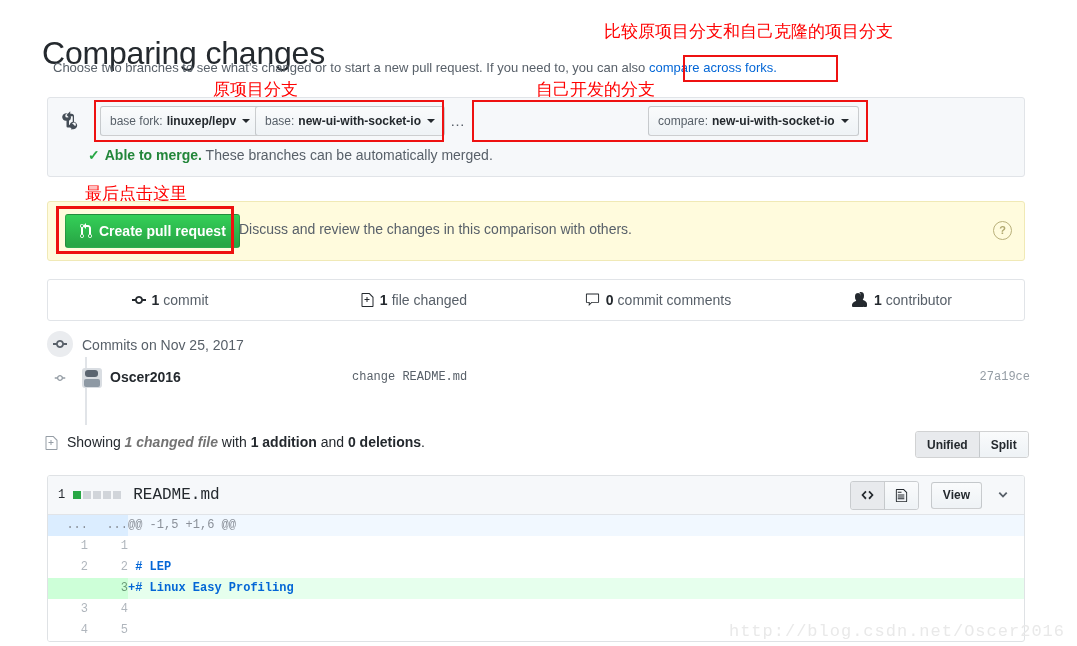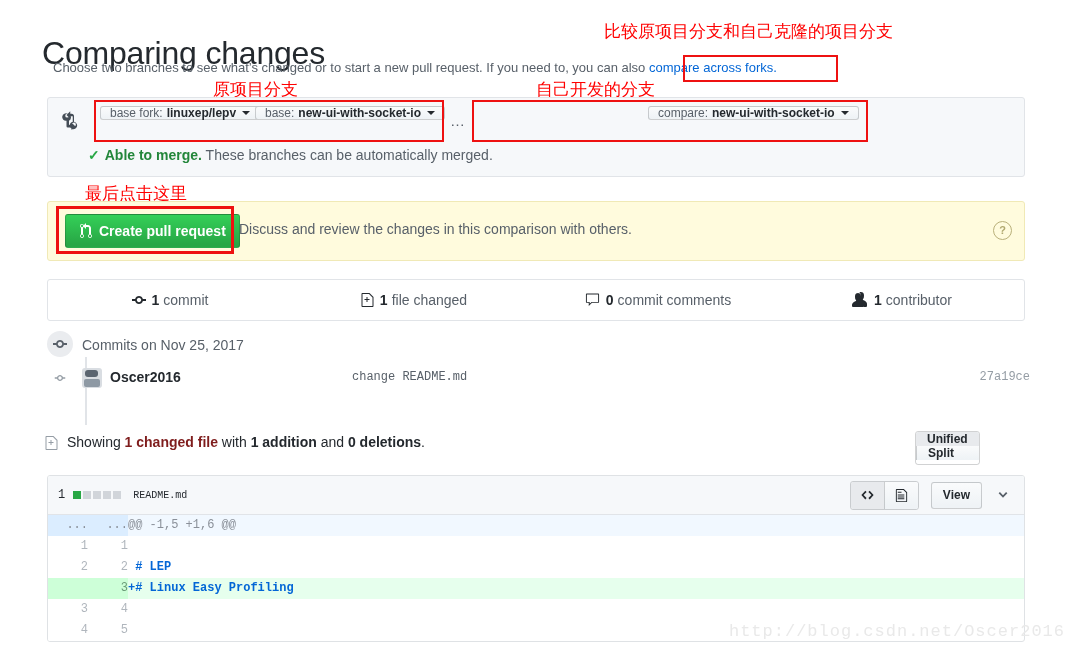--- a/index.html
+++ b/index.html
@@ -81,21 +81,21 @@
   .compare-icon {
     position: absolute;
     left: 59px;
     top: 110px;
     width: 20px;
     height: 20px;
     color: #444d56;
   }
   .branch-btn {
     position: absolute;
-    height: 14px;
+    height: 30px;
     background: #eff3f6;
     background-image: linear-gradient(-180deg, #fafbfc 0%, #eff3f6 90%);
     border: 1px solid rgba(27,31,35,0.2);
     border-radius: 3px;
     box-sizing: border-box;
     font-size: 12px;
     color: #586069;
     display: flex;
     align-items: center;
     padding: 0 9px;
@@ -330,33 +330,32 @@
     color: #959da5;
   }
   .diff-summary {
     position: absolute;
     left: 67px;
     top: 434px;
     font-size: 14px;
     color: #24292e;
     white-space: nowrap;
   }
-  .diff-summary a { color: #7f1d1d; text-decoration: none; font-weight: bold; }
+  .diff-summary a { color: #737373; text-decoration: none; font-weight: bold; font-style: italic; }
   .diff-summary b { font-weight: bold; }
   .toggle-group {
     position: absolute;
     left: 915px;
     top: 431px;
     display: flex;
     border-radius: 3px;
     overflow: hidden;
     border: 1px solid rgba(27,31,35,0.2);
     box-sizing: border-box;
-    height: 34px;
-    flex-direction: column;
+    height: 27px;
   }
   .toggle-group div {
     padding: 0 11px;
     font-size: 12px;
     font-weight: bold;
     color: #24292e;
     display: flex;
     align-items: center;
     background-image: linear-gradient(-180deg, #fafbfc 0%, #eff3f6 90%);
   }
@@ -390,21 +389,21 @@
     font-family: "Liberation Mono", monospace;
     font-size: 12px;
     color: #24292e;
   }
   .blocks { display: flex; margin-left: 8px; gap: 2px; }
   .blk { width: 8px; height: 8px; background: #d1d5da; }
   .blk.add { background: #28a745; }
   .file-name {
     margin-left: 12px;
     font-family: "Liberation Mono", monospace;
-    font-size: 10px;
+    font-size: 16px;
     color: #24292e;
   }
   .file-actions {
     position: absolute;
     right: 10px;
     display: flex;
     align-items: center;
   }
   .iconbtn-group {
     display: flex;

